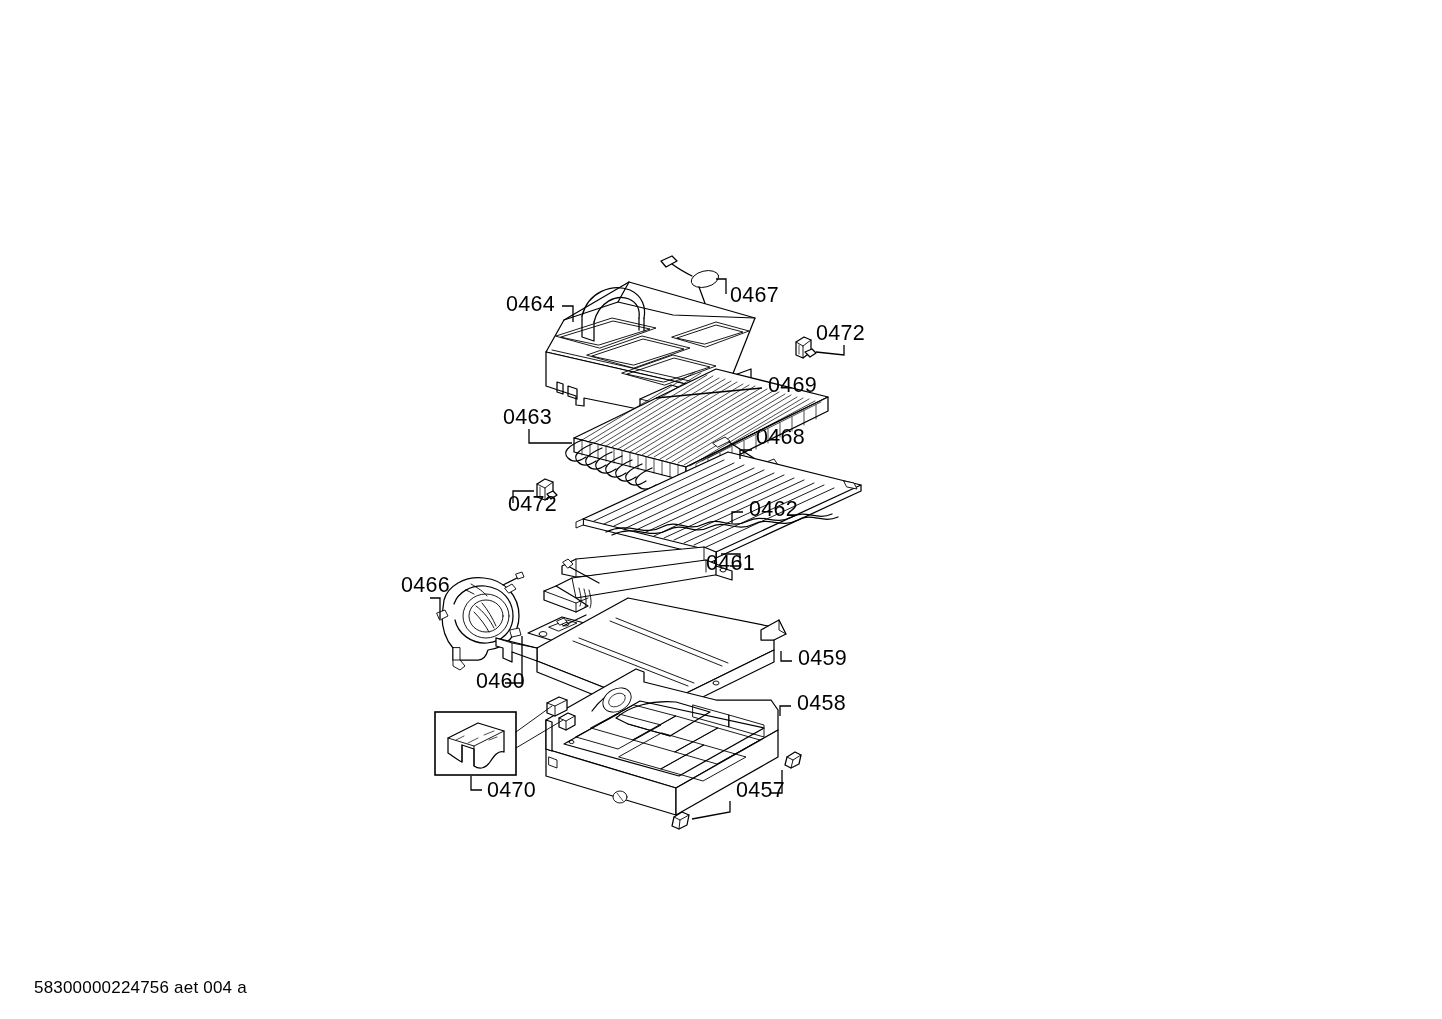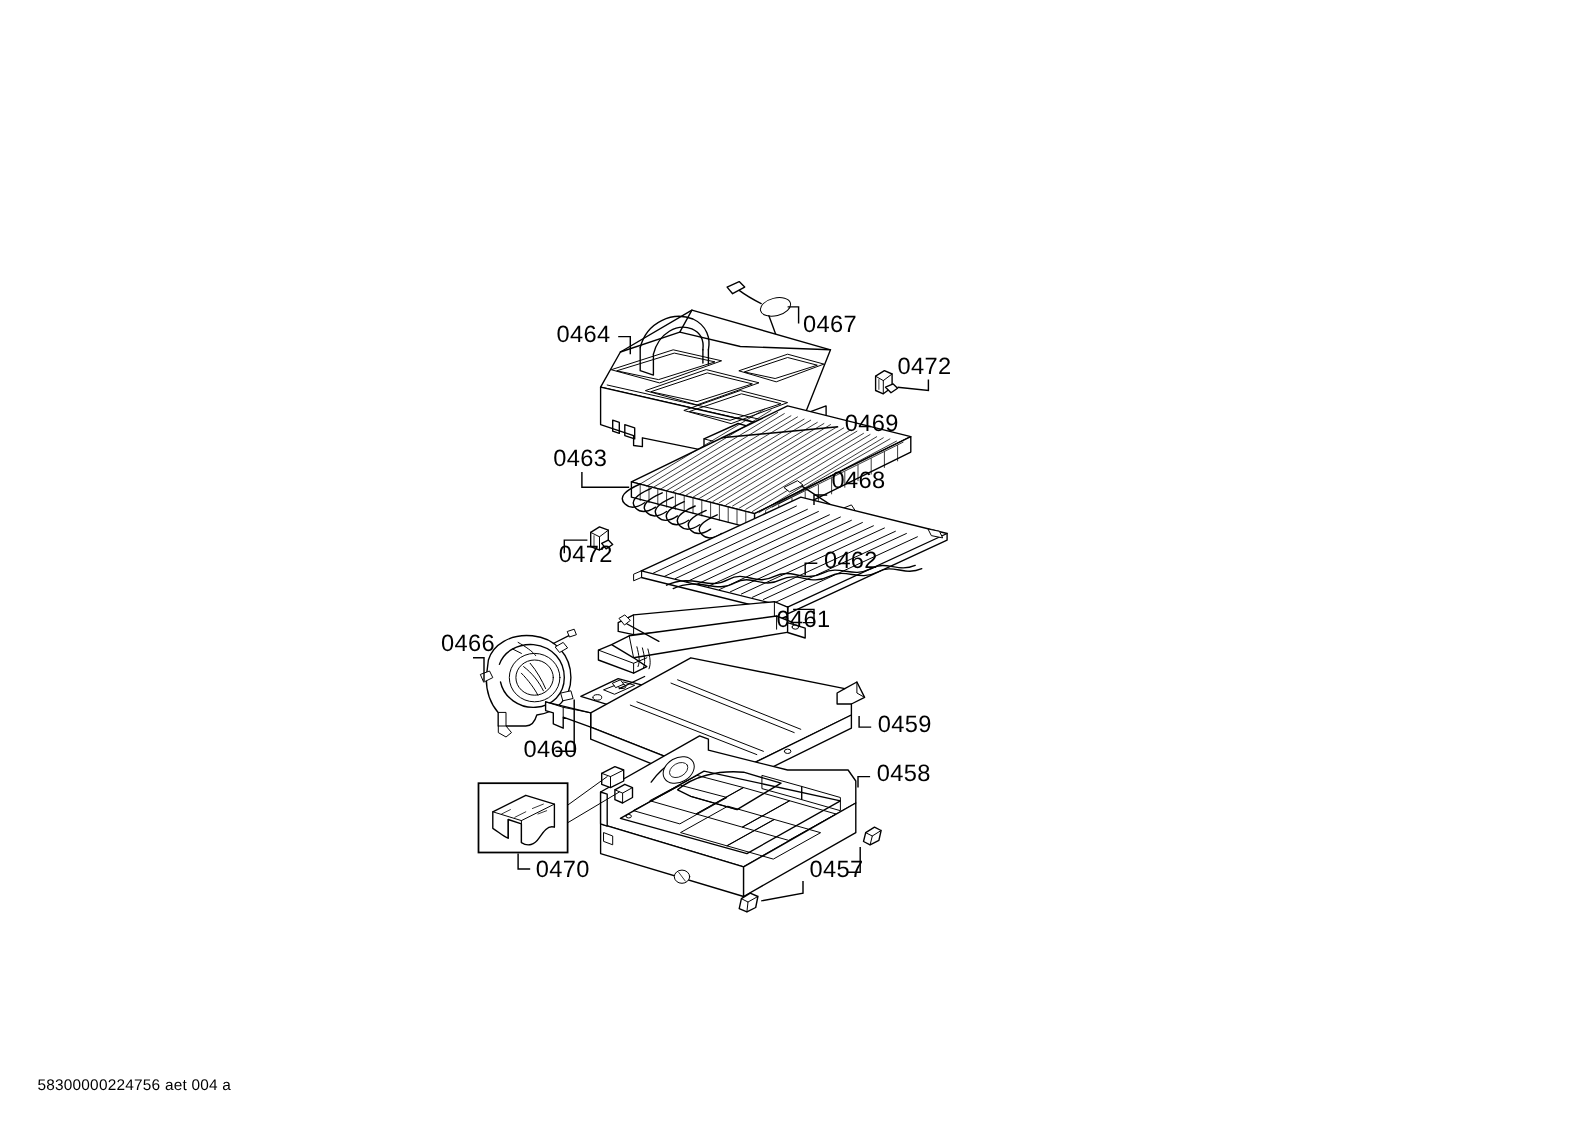--- a/index.html
+++ b/index.html
@@ -23,21 +23,21 @@
   .callout-text{
     font-family:"Liberation Sans", sans-serif;
     font-size:21.5px;
     fill:#000000;
     letter-spacing:0.3px;
   }
   .footer-text{
     position:absolute;
     left:18px; top:978px;
     font-family:"Liberation Sans", sans-serif;
-    font-size:14px;
+    font-size:17px;
     color:#000000;
     white-space:nowrap;
     letter-spacing:0.2px;
   }
   .insetbox{fill:#ffffff;stroke:#000000;stroke-width:1.6;}
 </style>
 </head>
 <body>
 
 <div id="diagram-root">

